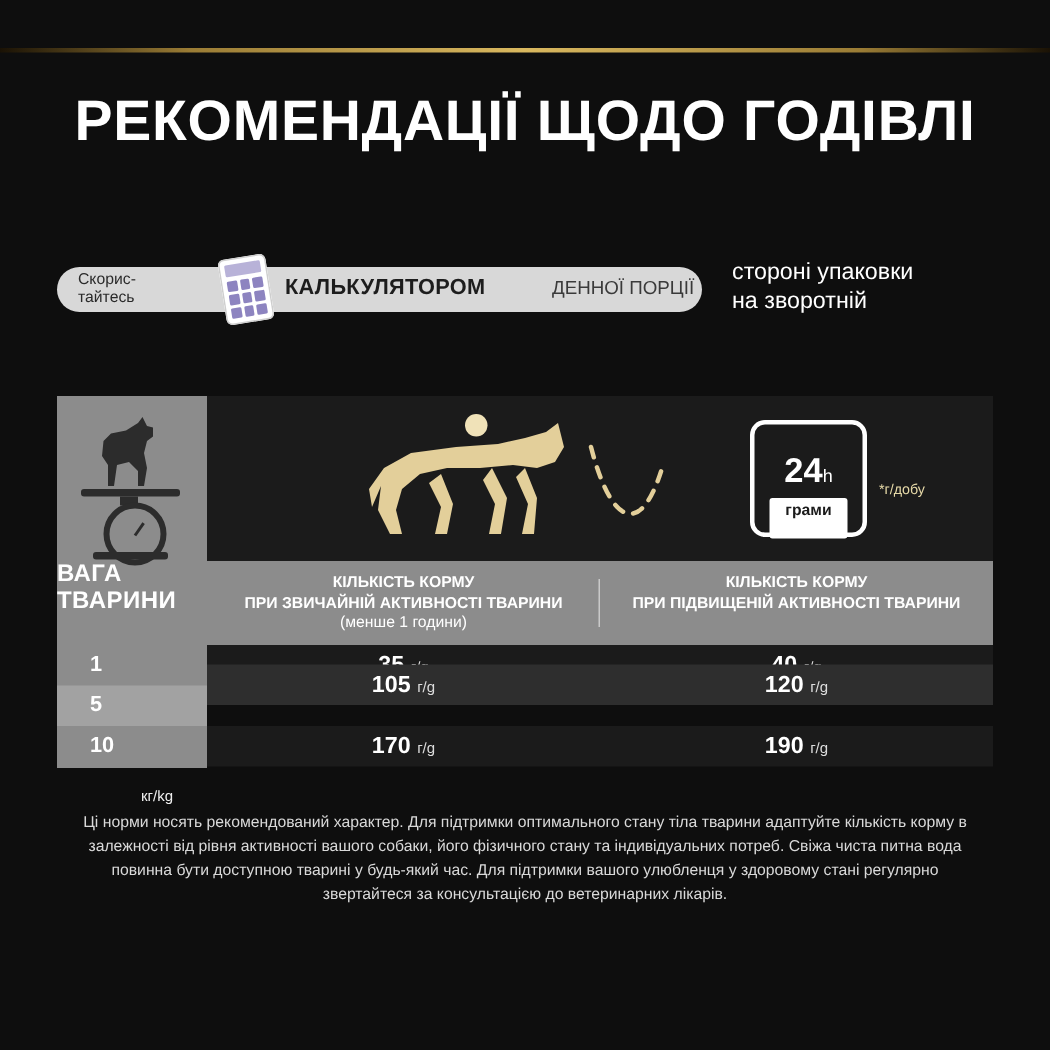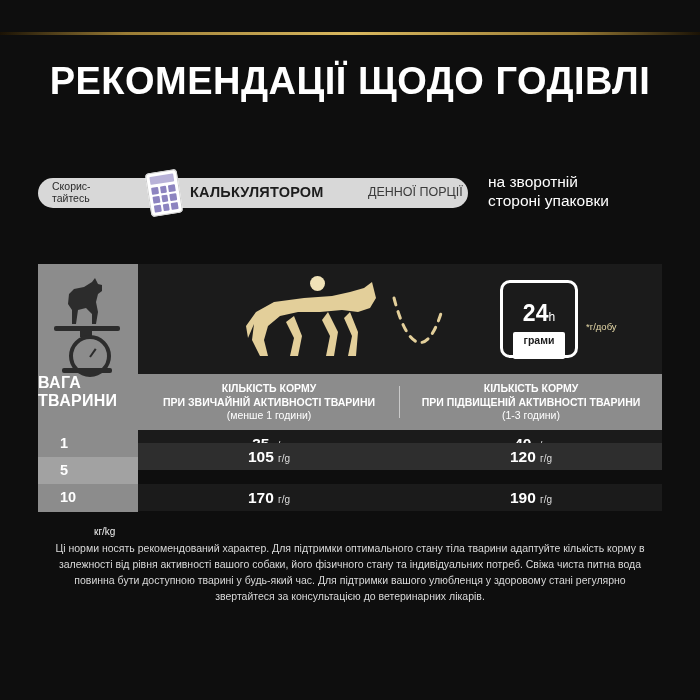--- a/index.html
+++ b/index.html
@@ -434,22 +434,22 @@
           <div class="calc-key"></div>
           <div class="calc-key"></div>
         </div>
       </div>
     </div>
     <div class="calc-word-main">КАЛЬКУЛЯТОРОМ</div>
     <div class="calc-word-sub">ДЕННОЇ ПОРЦІЇ</div>
   </div>
 
   <div class="calc-right">
+    <div>стороні упаковки</div>
     <div>на зворотній</div>
-    <div>стороні упаковки</div>
   </div>
 
   <div class="table">
 
     <div class="left-col">
       <div class="scale-icon">
         <svg class="dog-silhouette" viewBox="0 0 44 48">
           <path fill="#2c2c2c" d="M30 4 L33 0 L36 6 L40 7 L40 13 L36 16 L34 24 L36 34 L34 46 L30 46 L30 36 L24 30 L16 32 L14 46 L10 46 L10 32 L6 26 L7 16 L12 11 L22 9 Z"></path>
         </svg>
         <div class="scale-plate"></div>
@@ -497,21 +497,20 @@
       <div class="head-band">
         <div class="head-cell head-left">
           <div class="hc-bold">КІЛЬКІСТЬ КОРМУ</div>
           <div class="hc-bold">ПРИ ЗВИЧАЙНІЙ АКТИВНОСТІ ТВАРИНИ</div>
           <div>(менше 1 години)</div>
         </div>
         <div class="head-divider"></div>
         <div class="head-cell head-right">
           <div class="hc-bold">КІЛЬКІСТЬ КОРМУ</div>
           <div class="hc-bold">ПРИ ПІДВИЩЕНІЙ АКТИВНОСТІ ТВАРИНИ</div>
-          <div>(1-3 години)</div>
         </div>
       </div>
 
       <div class="data-row dr1">
         <div class="cell cell-left">
           <span>35</span>
           <span class="unit">г/g</span>
         </div>
         <div class="cell cell-right">
           <span>40</span>

